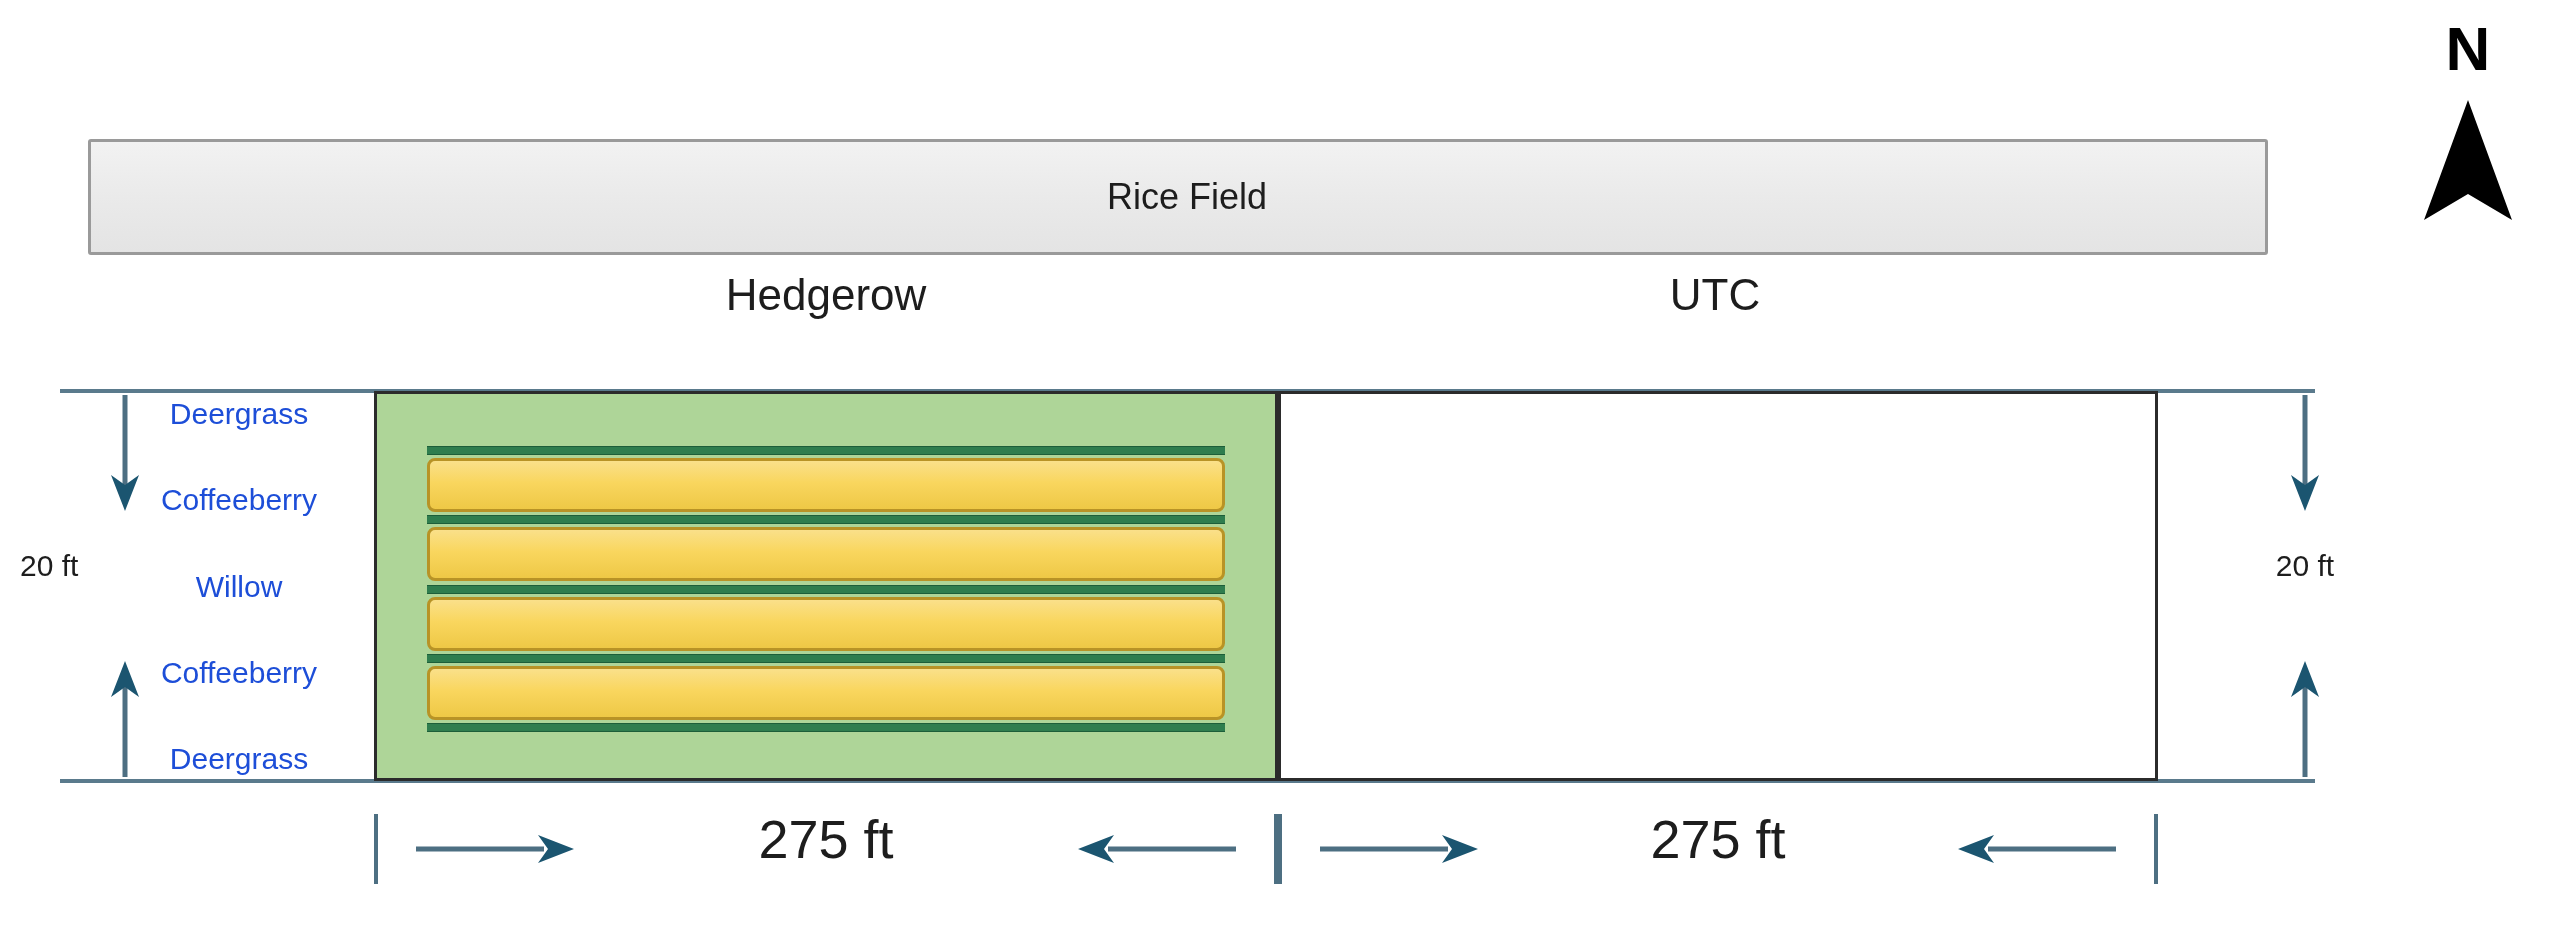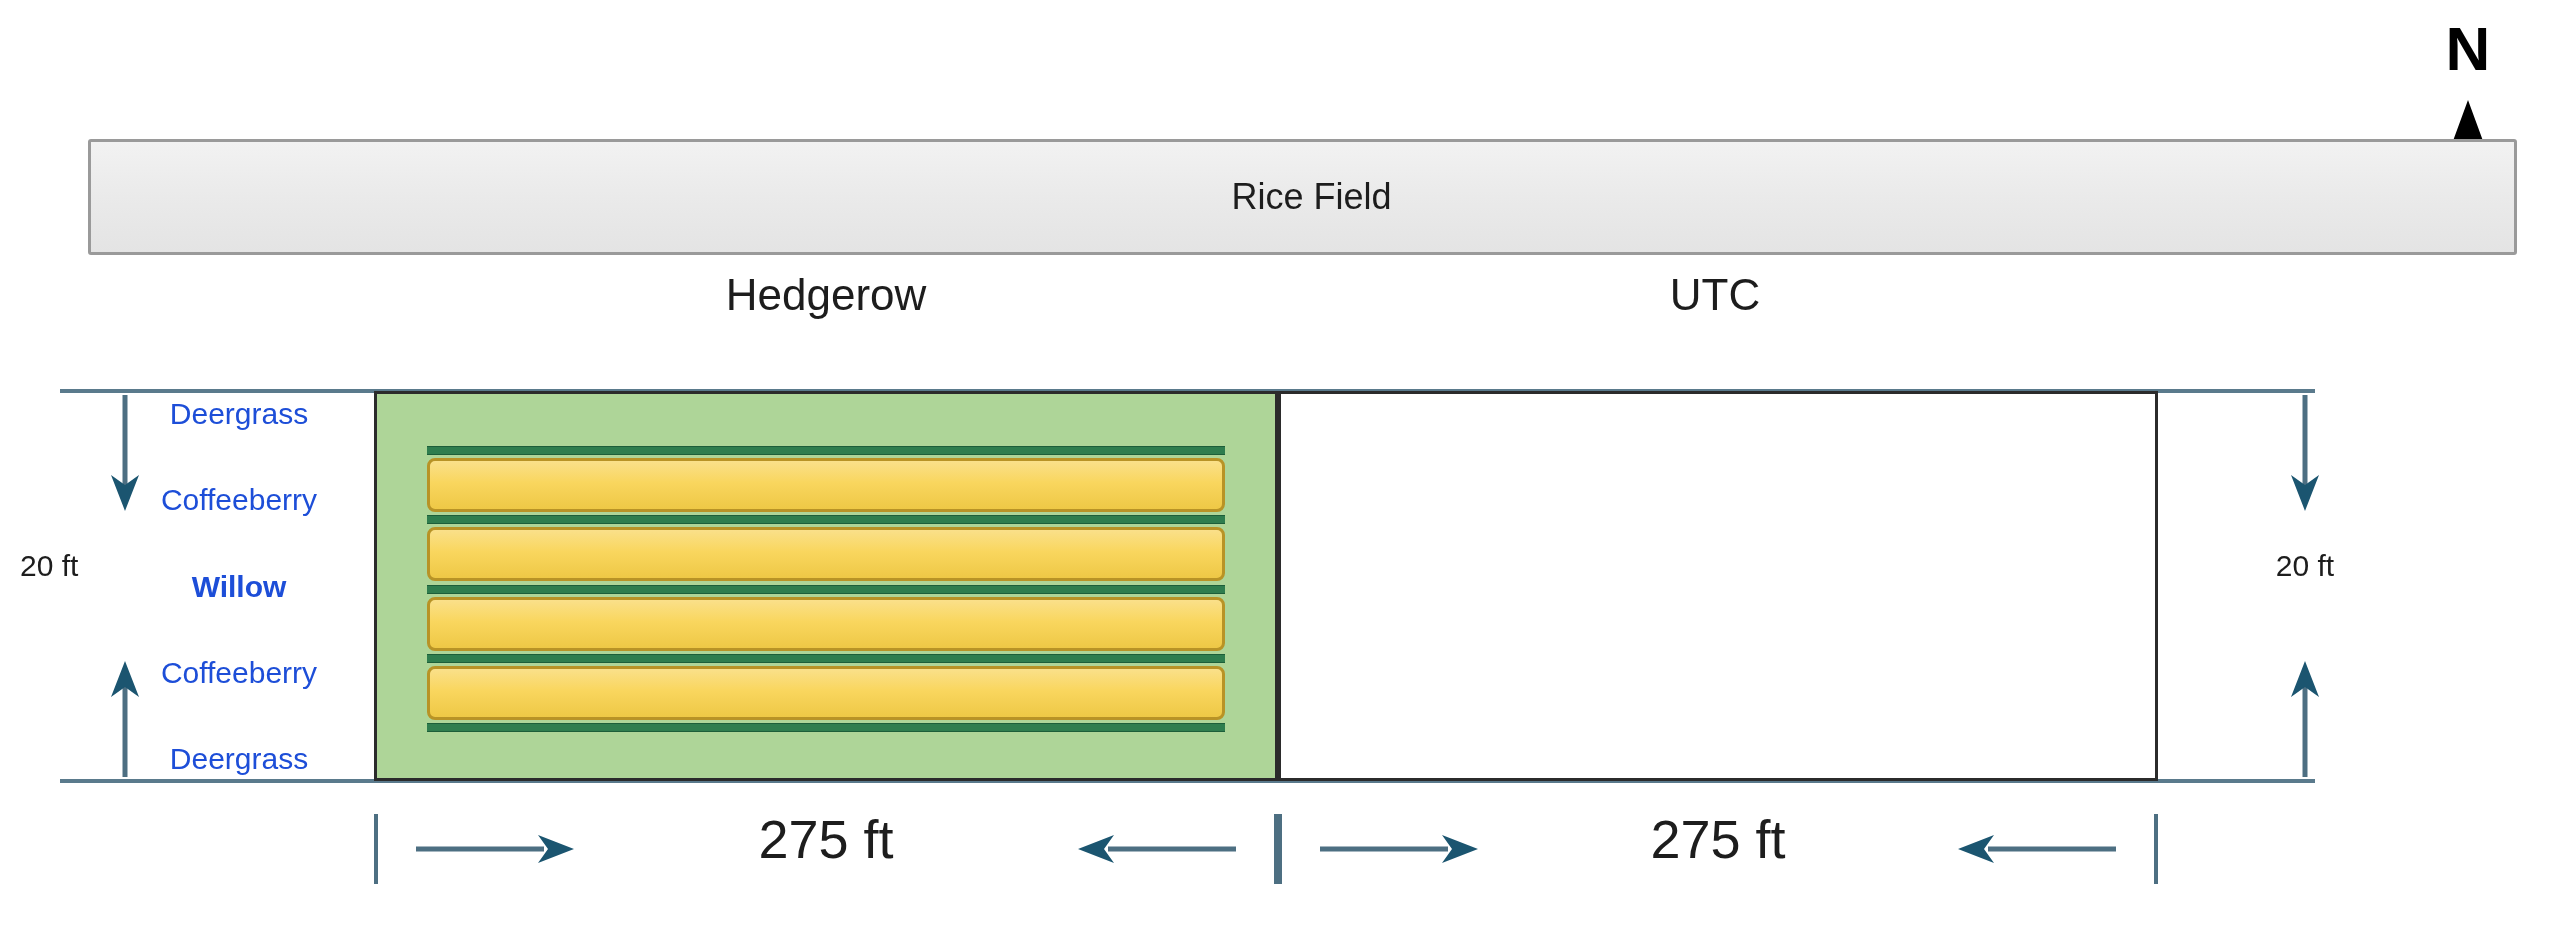--- a/index.html
+++ b/index.html
@@ -42,21 +42,21 @@
     display: block;
     margin-left: auto;
     margin-right: auto;
   }
 
   
   .rice-field {
     position: absolute;
     left: 88px;
     top: 139px;
-    width: 2429px;
+    width: 2180px;
     height: 116px;
     background: linear-gradient(180deg,#f2f2f2 0%, #eaeaea 50%, #e4e4e4 100%);
     border: 3px solid #9a9a9a;
     border-radius: 3px;
     box-sizing: border-box;
     display: flex;
     align-items: center;
     justify-content: center;
     padding-left: 18px;
   }
@@ -259,21 +259,21 @@
         <div class="row-bar" style="top: 219.875px;"></div>
         <div class="row-line" style="top: 277px;"></div>
       </div>
   </div>
 
   <div class="utc-box"></div>
 
   <div class="plant-labels" id="plant-labels">
       <div class="plant-label" style="top: -18px;">Deergrass</div>
       <div class="plant-label" style="top: 68.25px;">Coffeeberry</div>
-      <div class="plant-label" style="top: 154.5px; font-weight: bold;">Willow</div>
+      <div class="plant-label" style="top: 154.5px;">Willow</div>
       <div class="plant-label" style="top: 240.75px;">Coffeeberry</div>
       <div class="plant-label" style="top: 327px;">Deergrass</div>
     </div>
 
   <div class="vdim" id="vdim-left">
     <svg class="vdim-arrow-top" viewBox="0 0 42 118">
       <line x1="21" y1="0" x2="21" y2="92" stroke="#4D6F82" stroke-width="5"></line>
       <path d="M21 116 L7 80 L21 90 L35 80 Z" fill="#1B5570"></path>
     </svg>
     <div class="vdim-text">20 ft</div>

